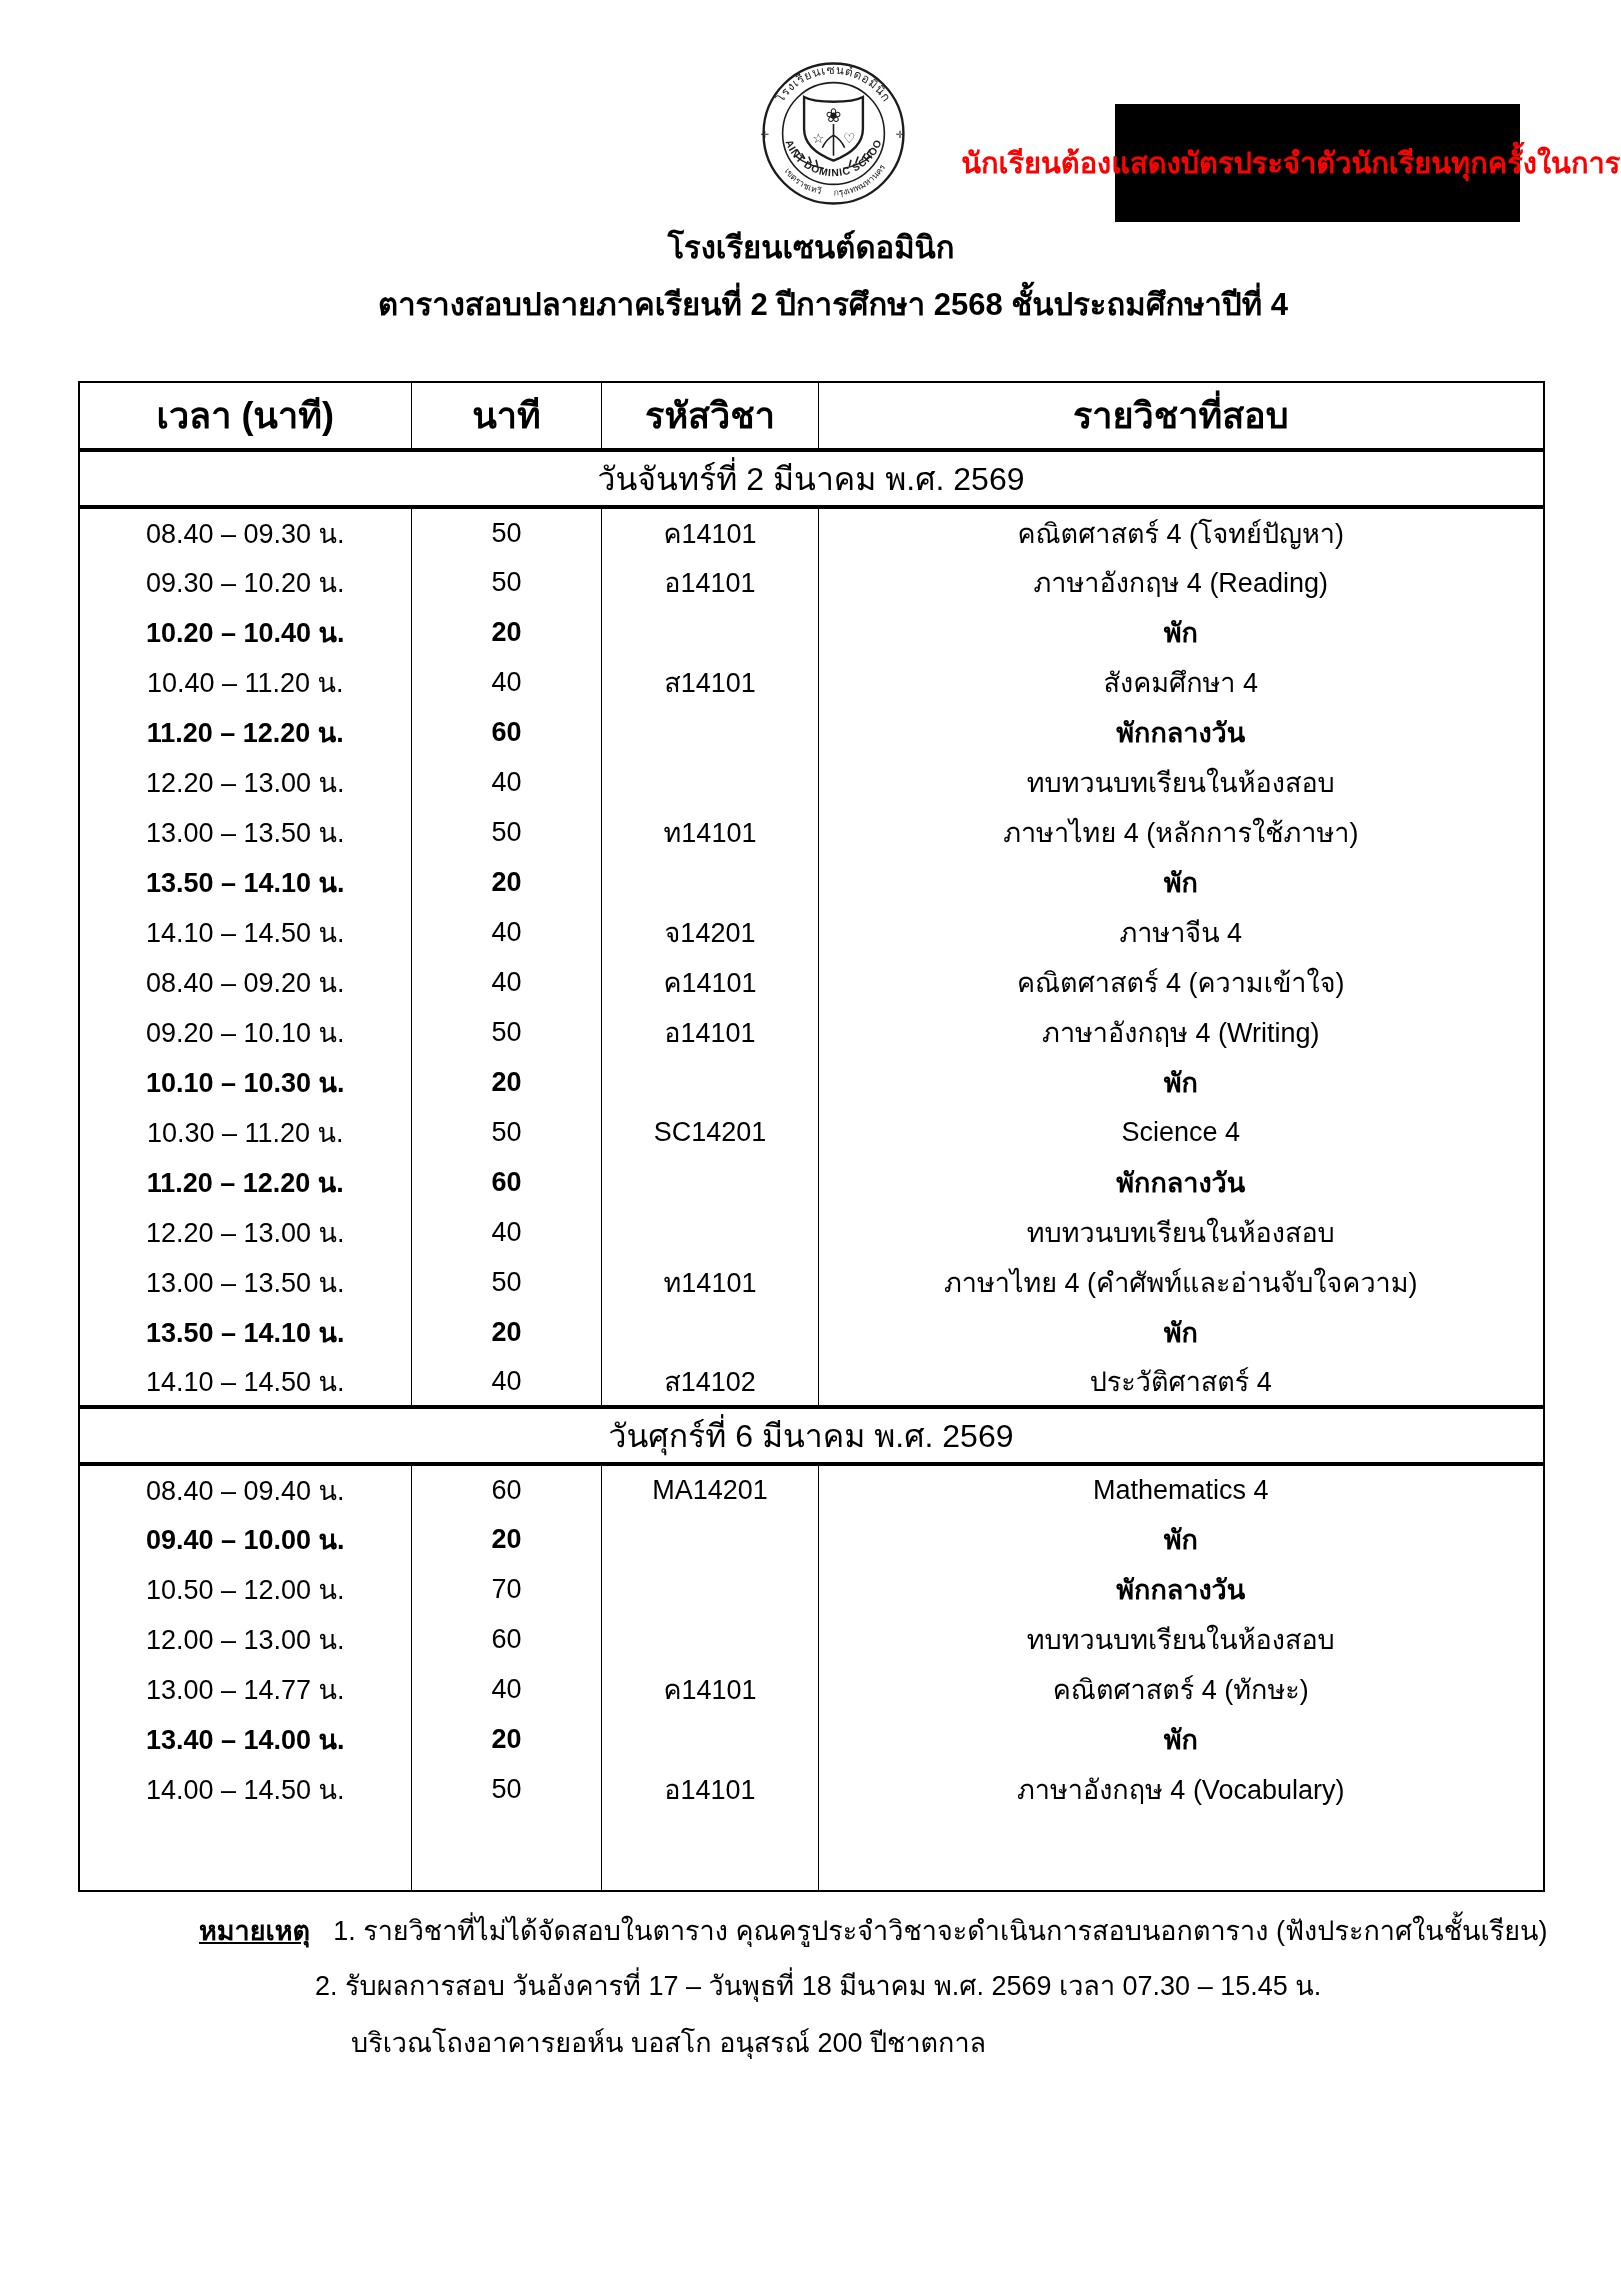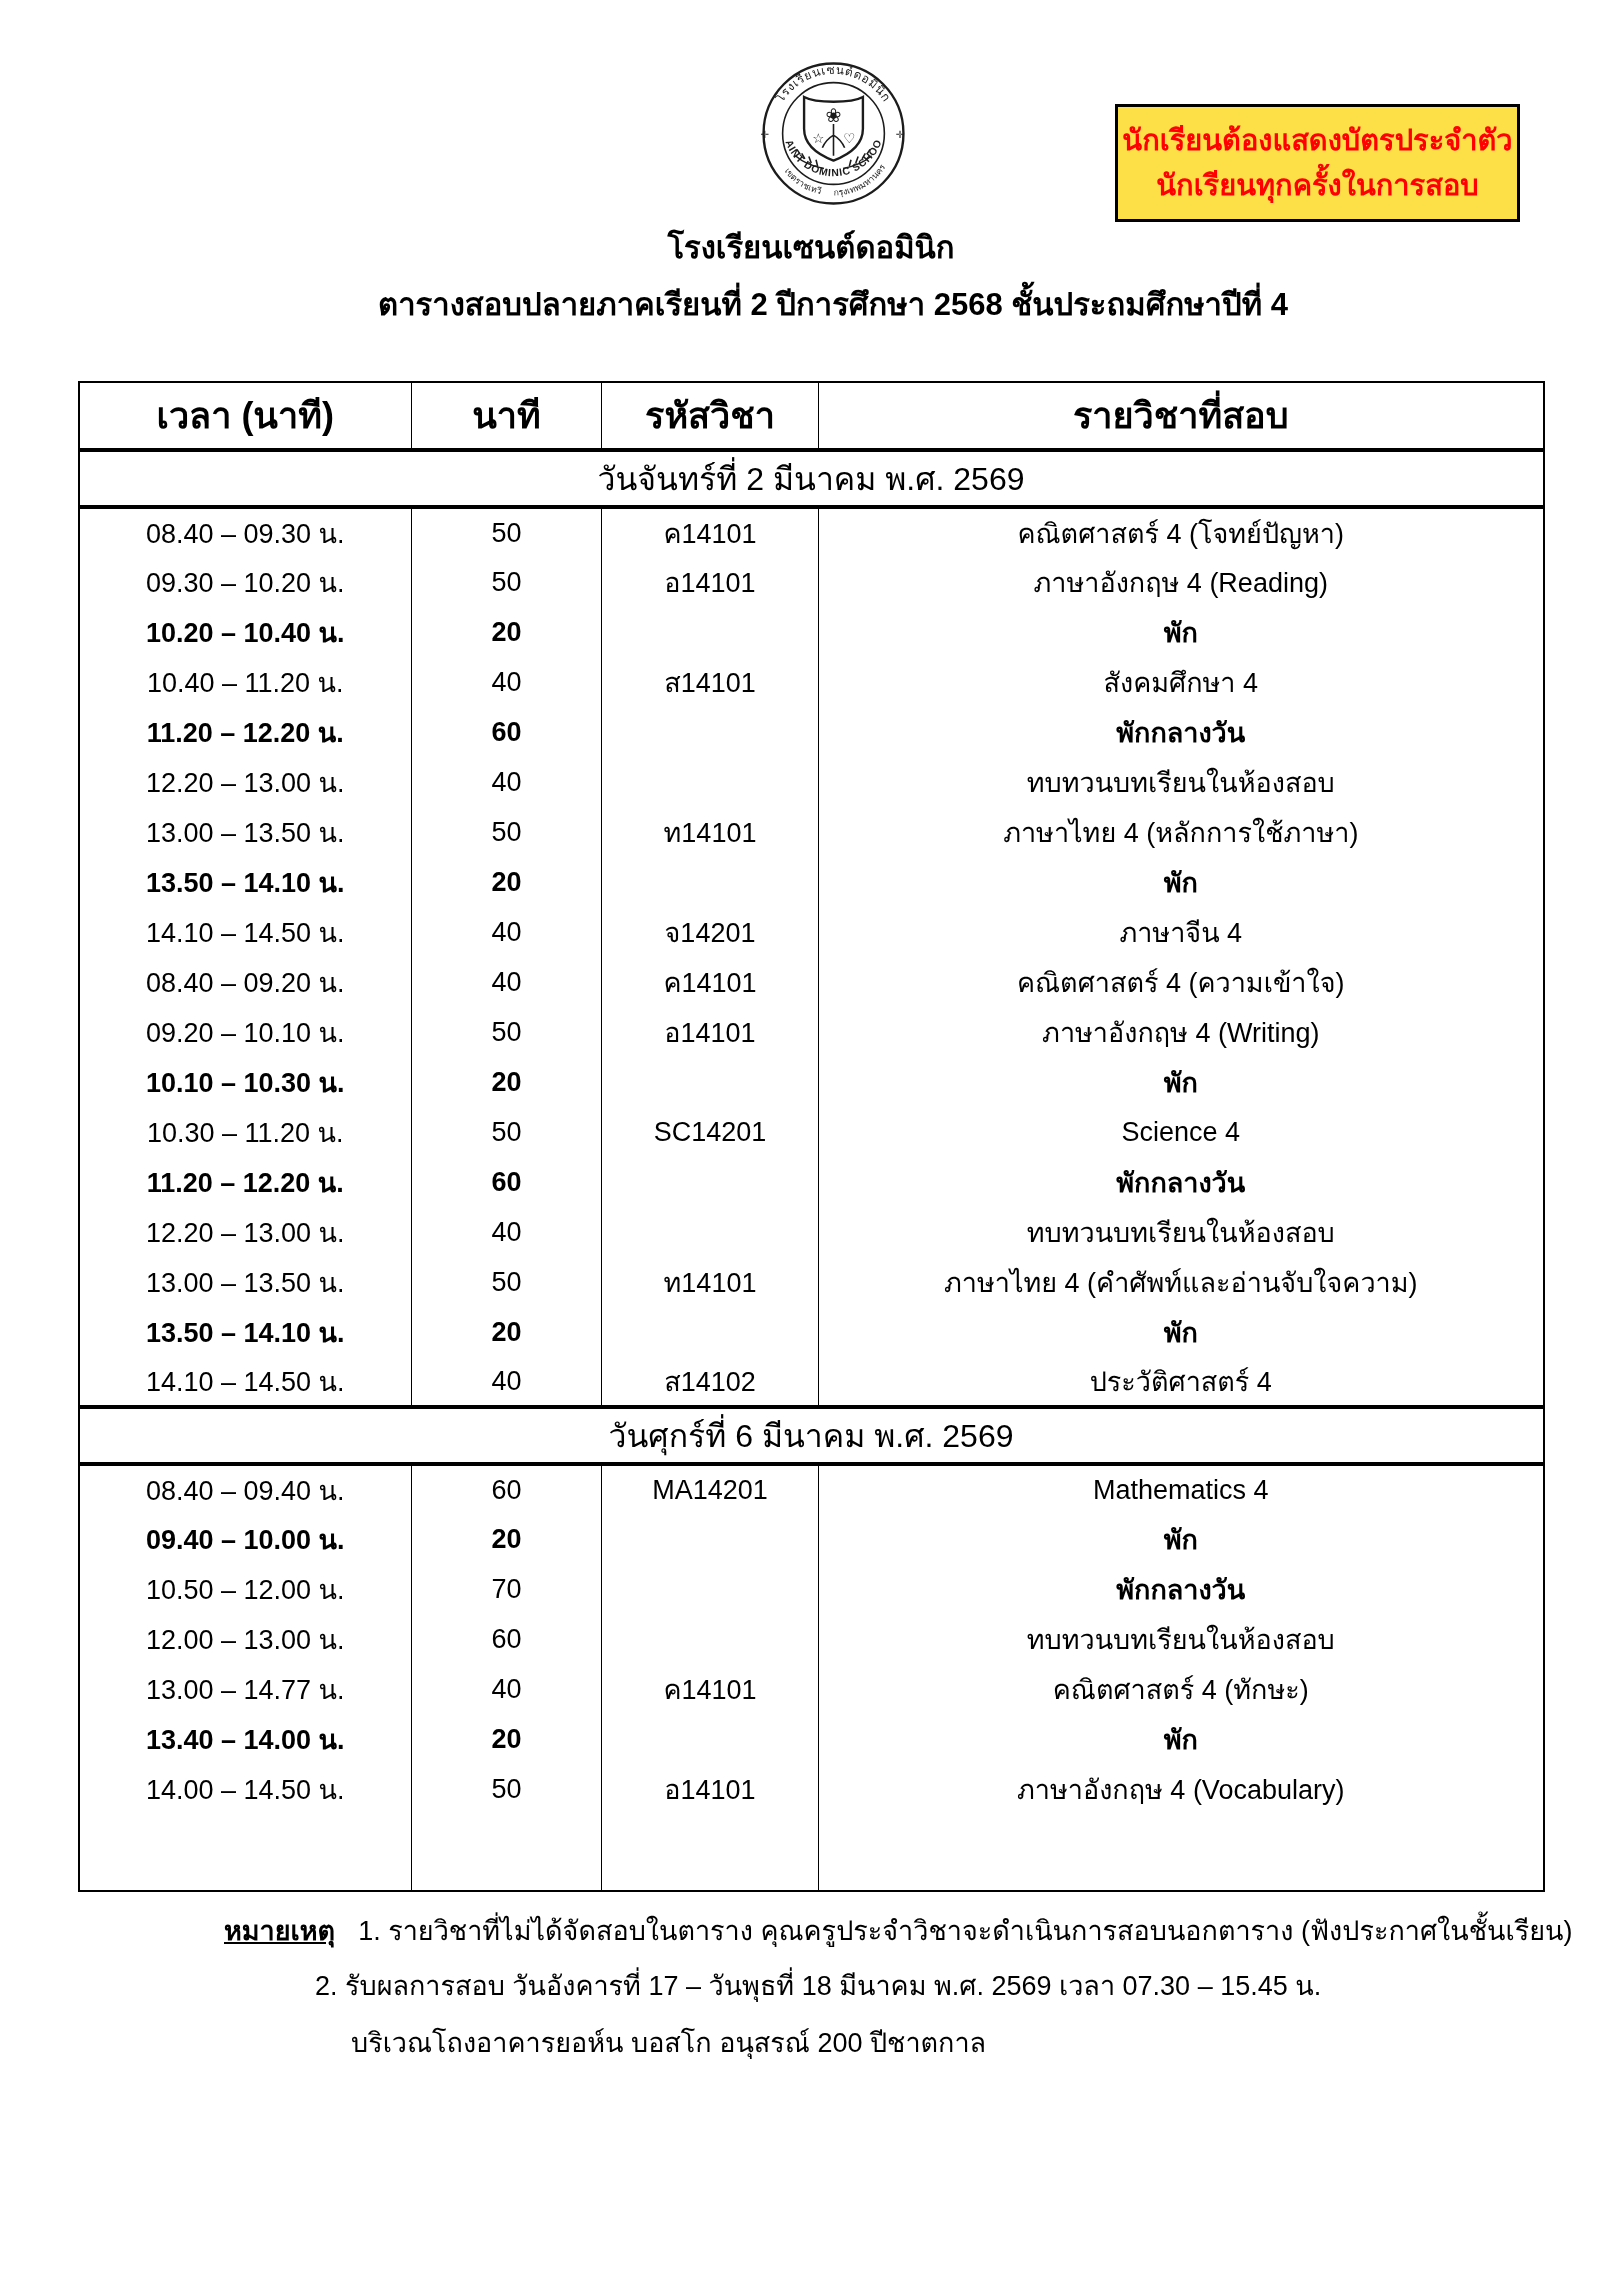--- a/index.html
+++ b/index.html
@@ -13,22 +13,22 @@
   }
   .page { position: relative; width: 1622px; height: 2293px; }
 
   
   .header { position: relative; width: 100%; height: 381px; }
   .logo-wrap { position: absolute; left: 754px; top: 52px; width: 159px; height: 163px; }
   .notice-box {
     position: absolute; left: 1115px; top: 104px;
     width: 405px; height: 118px;
     border: 3.6px solid #000000;
-    display: flex; flex-direction: column; justify-content: center; align-items: center;
-    background: #fde047;
+    display: flex; flex-direction: row; justify-content: center; align-items: center;
+    background: #000000;
   }
   .notice-line {
     color: #FF0000; font-weight: bold; font-size: 29px; line-height: 1.55;
     white-space: nowrap;
   }
   .titles { position: absolute; left: 0; top: 229px; width: 100%; text-align: center; }
   .title-school { font-size: 31px; font-weight: bold; line-height: 1.2; }
   .title-sub   { font-size: 31px; font-weight: bold; line-height: 1.2; margin-top: 19.7px; margin-left: 44px; }
 
   
@@ -66,21 +66,21 @@
   }
   tr.data-row td { height: 50px; font-size: 27px; font-weight: normal; }
   tr.data-row.bold-row td { font-weight: bold; }
   tr.data-row td.bold-cell { font-weight: bold; }
   tr.spacer-row td { height: 77px; }
 
   
   .notes { position: relative; width: 100%; font-size: 27px; }
   .note-line { line-height: 1.25; white-space: nowrap; }
   .note-line-1 { margin: 23px 0 0 199px; }
-  .note-label { font-weight: bold; text-decoration: underline; margin-left: 25px; }
+  .note-label { font-weight: bold; text-decoration: underline; }
   .note-gap { display: inline-block; width: 23px; }
   .note-line-2 { margin: 21.5px 0 0 315px; }
   .note-line-3 { margin: 23px 0 0 351px; }
 
   
   .seal-stroke { fill: none; stroke: #1c1c1c; }
   .seal-text   { fill: #1c1c1c; }
 </style>
 </head>
 <body>

